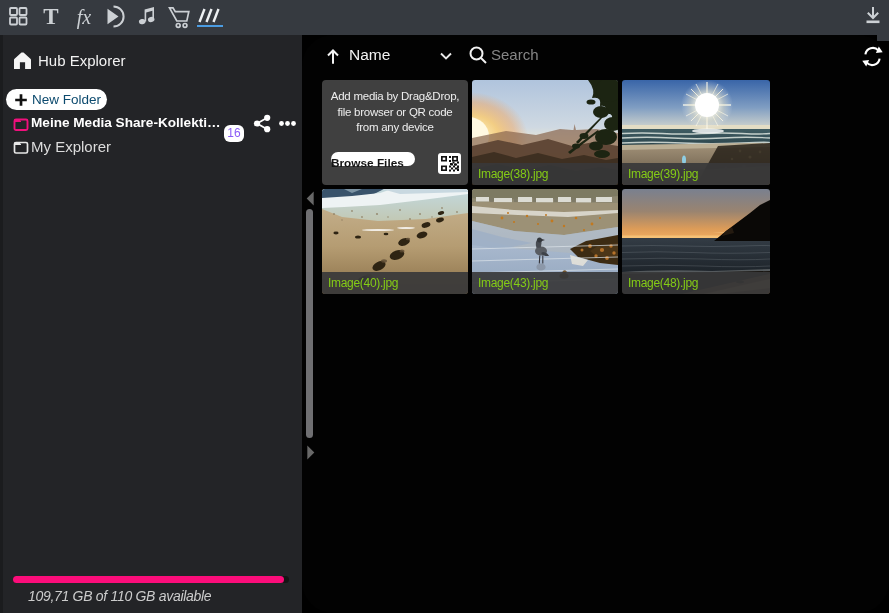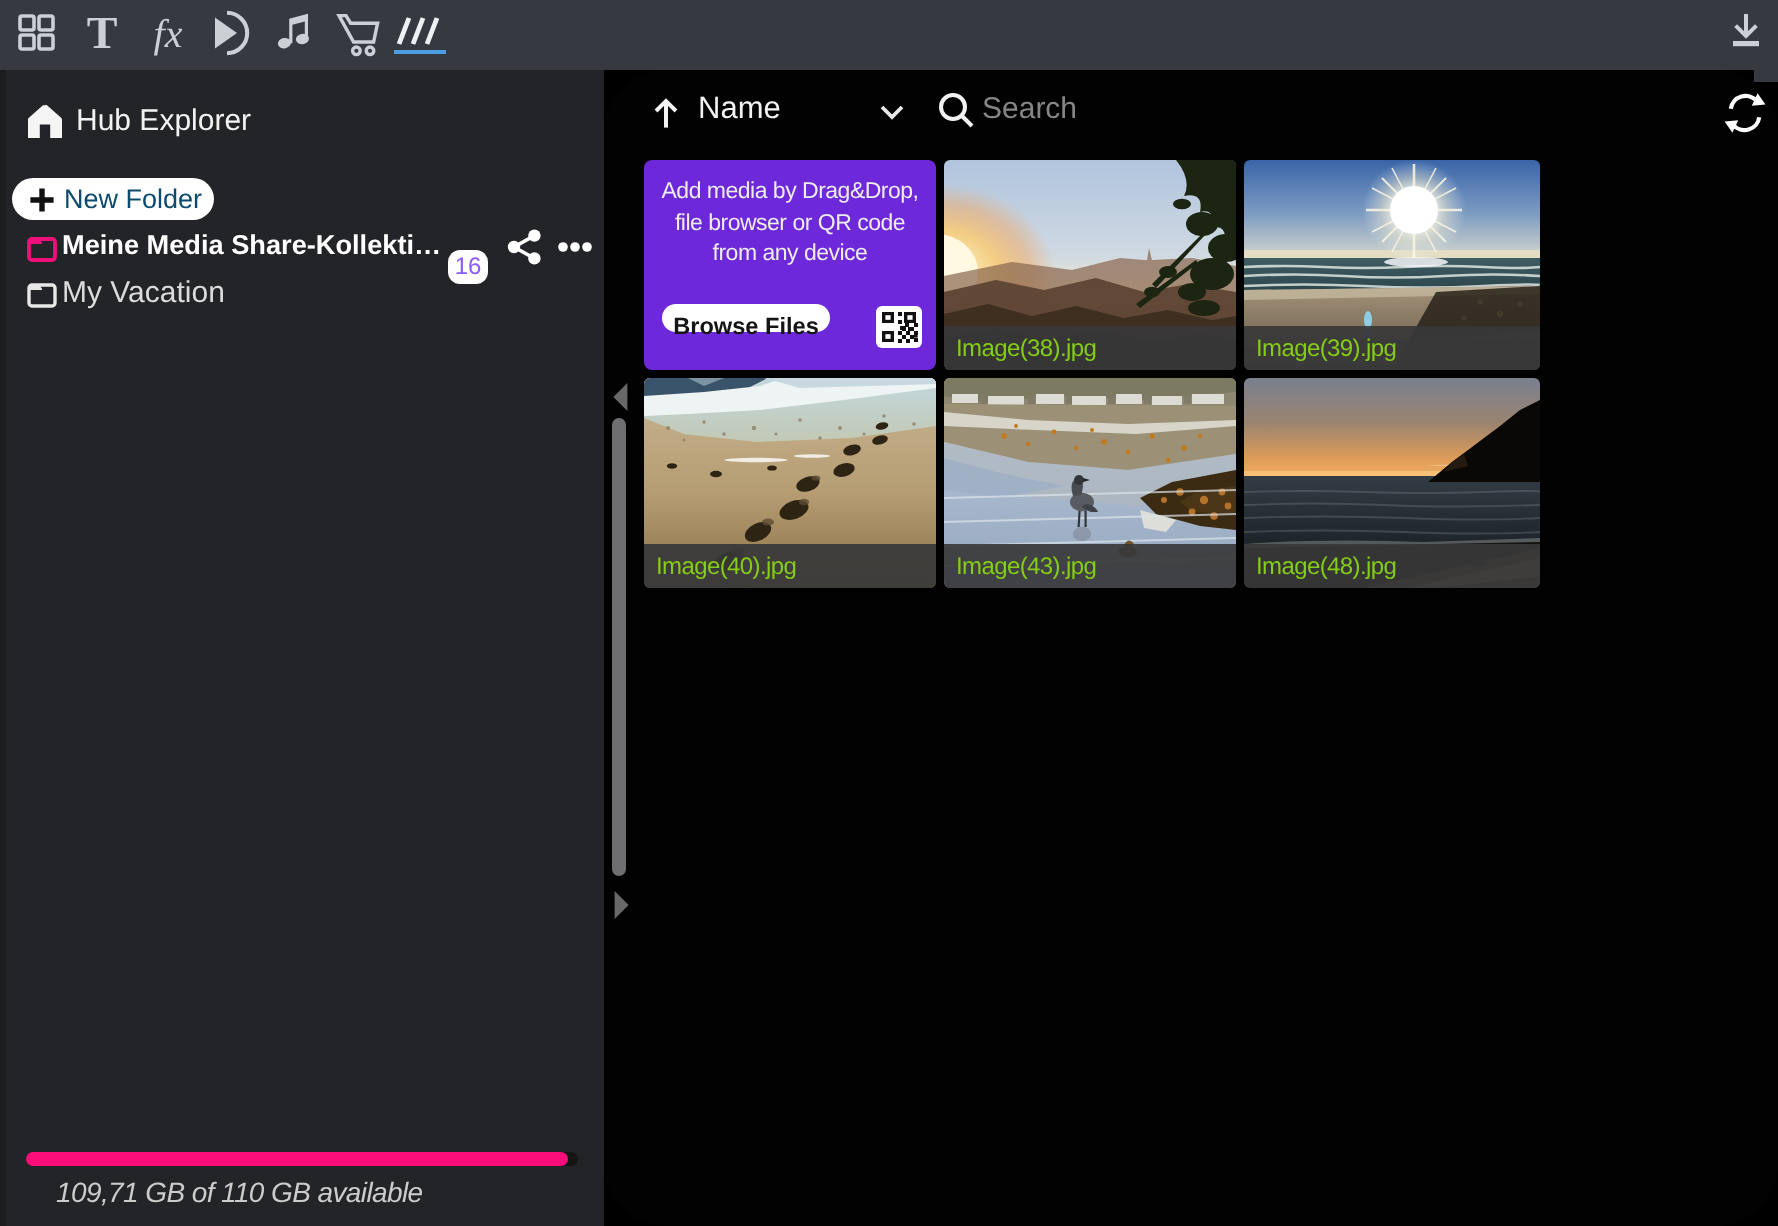--- a/index.html
+++ b/index.html
@@ -35,26 +35,26 @@
 
 #right { position:absolute; top:35px; left:302px; width:587px; height:578px; background:#020202;border-radius:31px; }
 #hdr-name { position:absolute; left:47px; top:11px; font-size:15.5px; color:#f2f2f2; }
 #hdr-search { position:absolute; left:189px; top:11px; font-size:15px; color:#868686; }
 
 .cell { position:absolute; width:146px; height:105px; border-radius:3px; overflow:hidden; background:#000; }
 .cell svg { position:absolute; top:0; left:0; }
 .cell .lab { position:absolute; left:0; bottom:0; width:100%; height:22px;
   background:rgba(56,56,58,0.92); color:#84cc16; font-size:12px; letter-spacing:-0.3px; line-height:22px;
   padding-left:6px; }
-#tile { position:absolute; left:20px; top:45px; width:146px; height:105px; background:#6d28d9;
+#tile { position:absolute; left:20px; top:45px; width:146px; height:105px; background:#404040;
   border-radius:4px; color:#ededed; font-size:12.7px; text-align:center; }
 #tile .txt { position:absolute; top:9px; left:0; width:146px; line-height:15.7px; white-space:nowrap; font-size:11.5px; letter-spacing:-0.25px; }
 #browse { position:absolute; left:9px; top:72px; width:84px; height:14px; background:#fff;
   border-radius:12px; color:#151515; font-size:11.8px; font-weight:bold; line-height:23px;
-  text-align:center; }
+  text-align:left; }
 
 #sthumb { position:absolute; left:4px; top:174px; width:7px; height:229px; background:#6f6f72; border-radius:4px; }
 </style>
 </head>
 <body>
 <div id="app">
 <div id="toolbar">
 
   <svg class="tbicon" style="left:8px" width="22" height="35" viewBox="0 0 22 35">
     <g fill="none" stroke="#ccd0d4" stroke-width="1.8">
@@ -145,21 +145,21 @@
             <circle cx="8.5" cy="2.5" r="2.4"></circle>
             <circle cx="14.5" cy="2.5" r="2.4"></circle>
           </g>
     </svg>
   </div>
   <div id="folder2">
     <svg width="16" height="16" viewBox="0 0 16 16" style="position:absolute;top:2px;left:0">
       <path d="M1.5 3.5 L6.5 3.5 L8 5.2 L8 6 L1.5 6 Z" fill="#e8e8e8"></path>
       <rect x="1.5" y="3.5" width="13" height="10.5" rx="1.5" fill="none" stroke="#e8e8e8" stroke-width="1.7"></rect>
     </svg>
-    <div class="name">My Vacation</div>
+    <div class="name">My Explorer</div>
   </div>
   <div id="storagebar">
         <div class="fill"></div>
       </div>
   <div id="storagetxt">109,71 GB of 110 GB available</div>
 </div>
 <div id="leftedge"></div>
 <div id="right">
 
   <svg style="position:absolute;left:23px;top:13px" width="16" height="17" viewBox="0 0 16 17">

